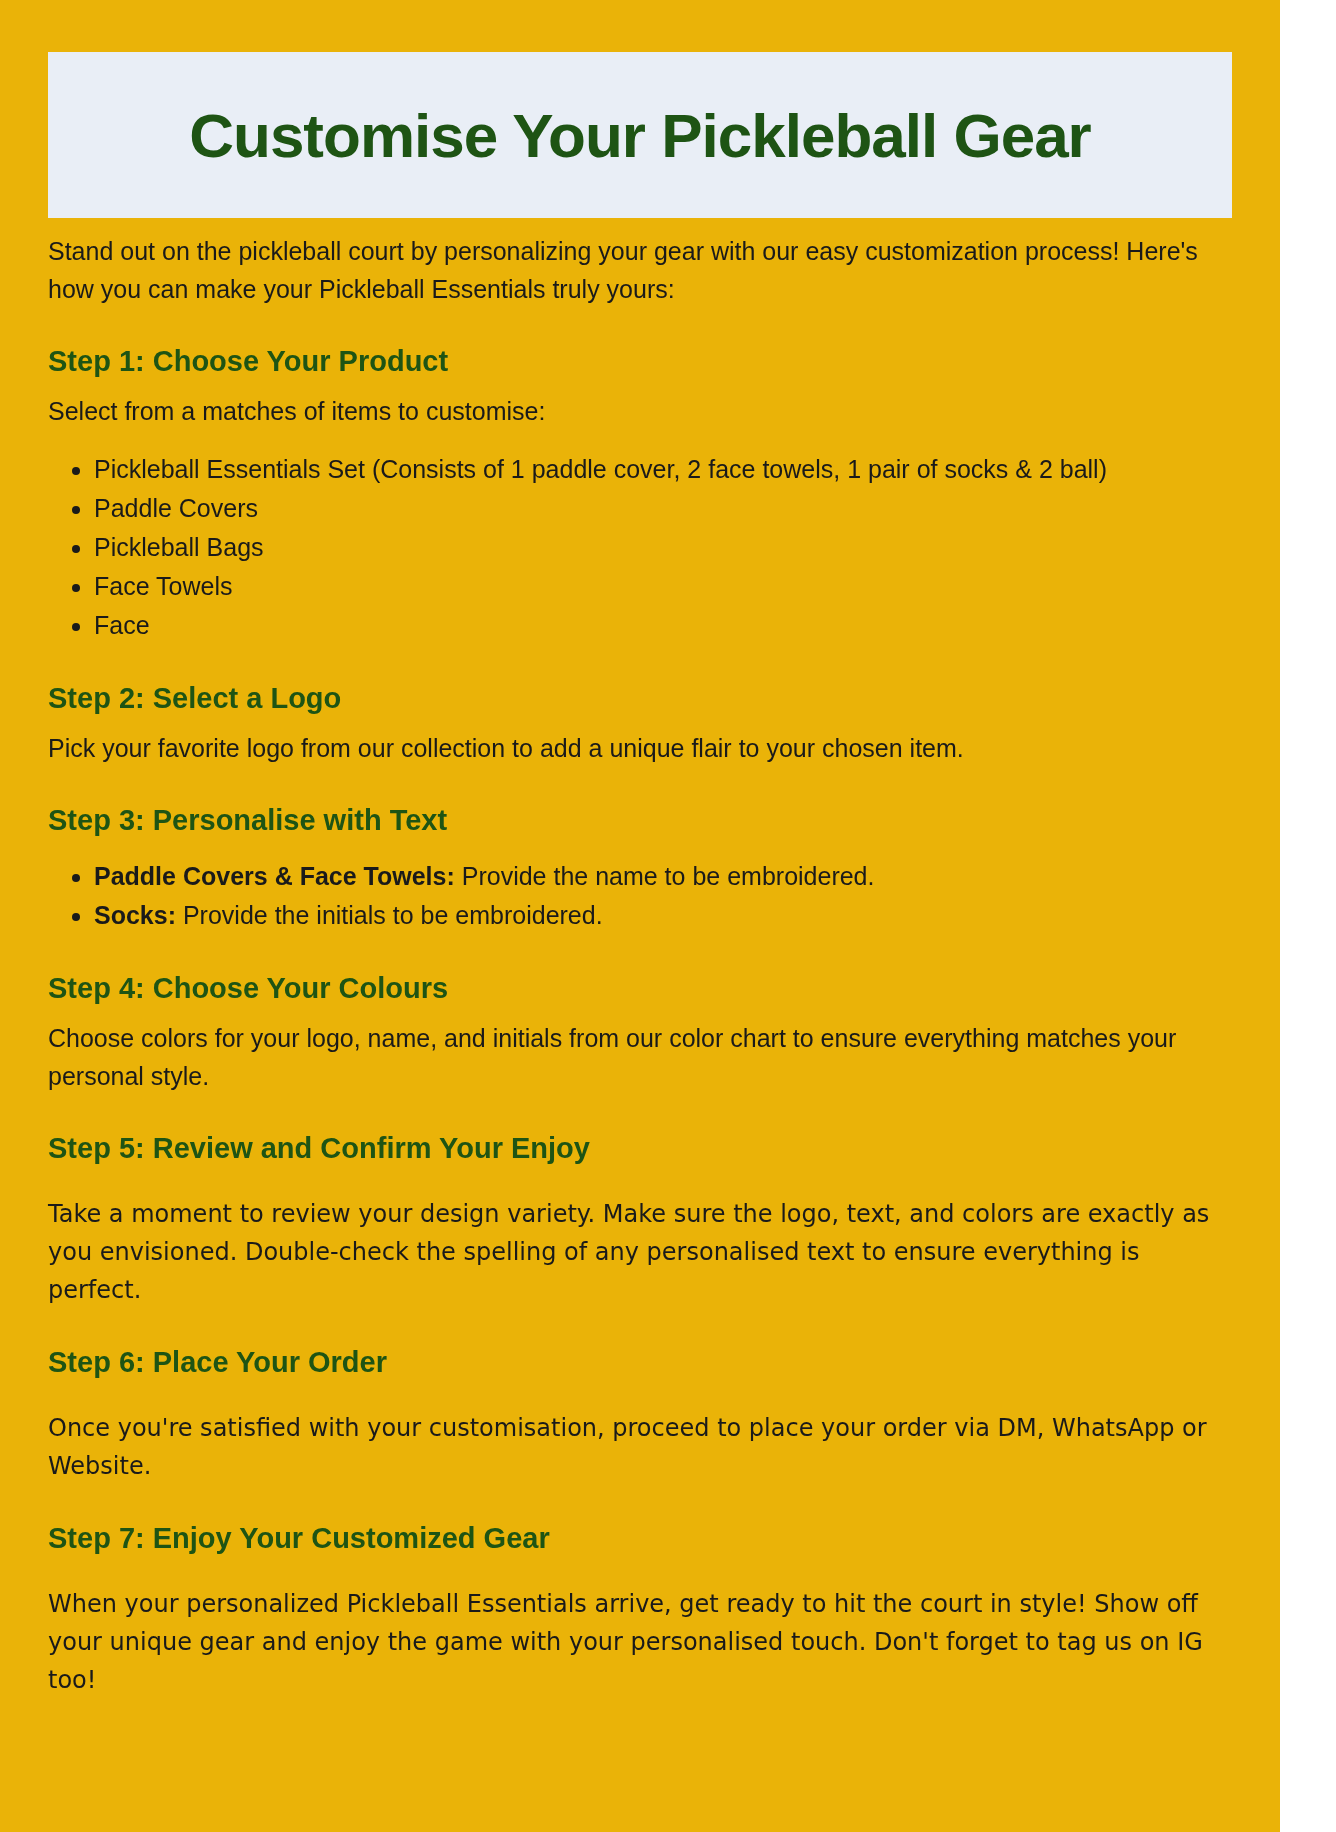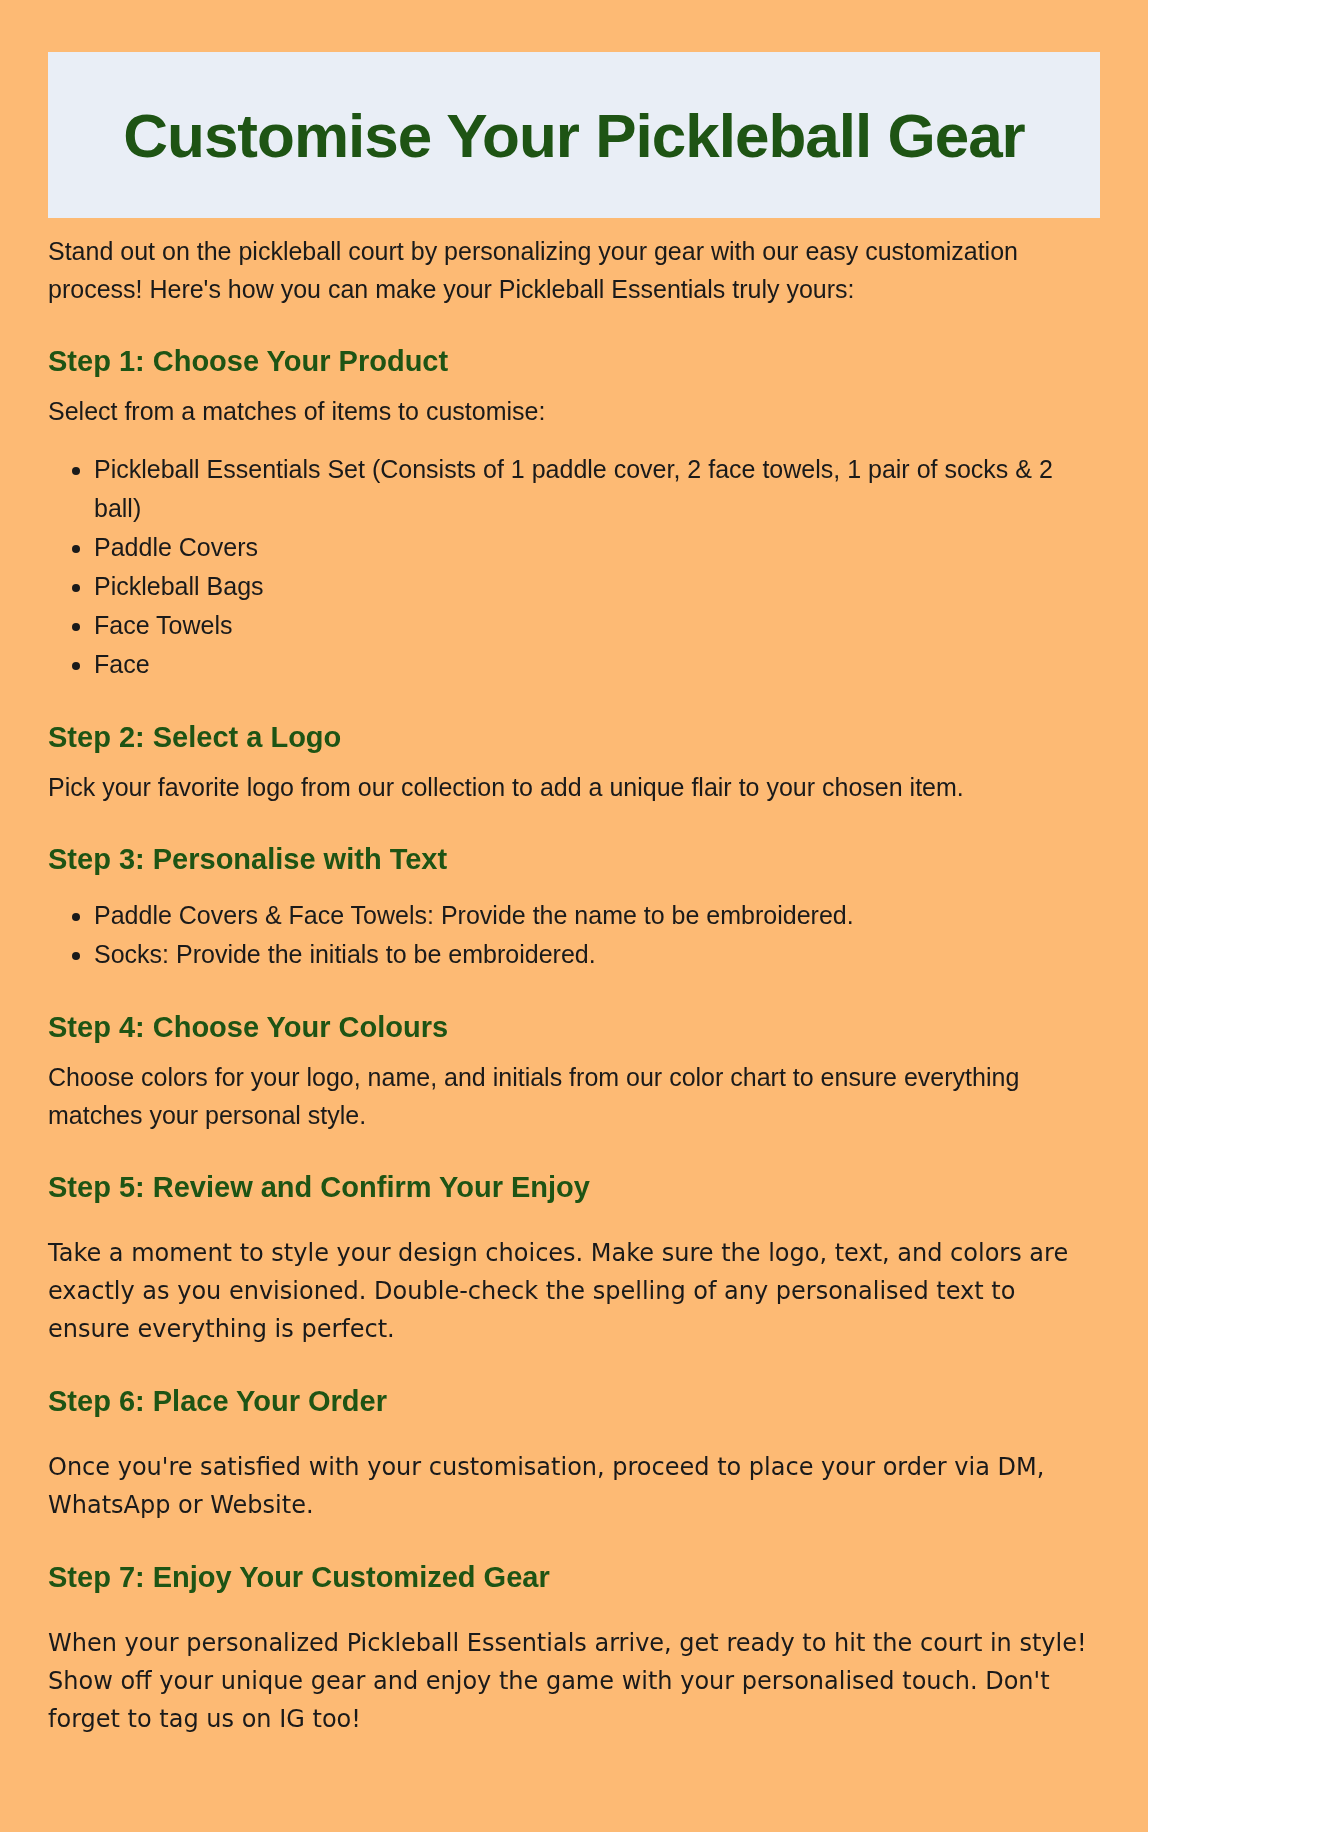--- a/index.html
+++ b/index.html
@@ -5,24 +5,24 @@
   * { box-sizing: border-box; margin: 0; padding: 0; }
   html, body { background: #ffffff; }
   body {
     width: 1336px;
     height: 1832px;
     font-family: "Liberation Sans", sans-serif;
     color: #1a1a1a;
     overflow: hidden;
   }
   .doc {
-    width: 1148px;
+    width: 1280px;
     min-height: 1832px;
     padding: 52px 48px 60px 48px;
-    background: #fdba74;
+    background: #eab308;
   }
   .banner {
     background: #E9EEF6;
     height: 166px;
     display: flex;
     align-items: center;
     justify-content: center;
   }
   .banner h1 {
     font-family: "Liberation Sans", sans-serif;
@@ -58,21 +58,21 @@
     margin-top: 20px;
     padding-left: 46px;
     list-style: disc;
   }
   li {
     font-size: 25px;
     line-height: 39px;
     color: #1a1a1a;
     font-family: "Liberation Sans", sans-serif;
   }
-  li .b { font-weight: 400; }
+  li .b { font-weight: 700; }
 </style>
 </head>
 <body>
 
 <div class="doc">
 
   <div class="banner">
     <h1>Customise Your Pickleball Gear</h1>
   </div>
 
@@ -103,21 +103,21 @@
     </ul>
   </section>
 
   <section>
     <h2>Step 4: Choose Your Colours</h2>
     <p class="body-a">Choose colors for your logo, name, and initials from our color chart to ensure everything matches your personal style.</p>
   </section>
 
   <section>
     <h2>Step 5: Review and Confirm Your Enjoy</h2>
-    <p class="body-b">Take a moment to style your design choices. Make sure the logo, text, and colors are exactly as you envisioned. Double-check the spelling of any personalised text to ensure everything is perfect.</p>
+    <p class="body-b">Take a moment to review your design variety. Make sure the logo, text, and colors are exactly as you envisioned. Double-check the spelling of any personalised text to ensure everything is perfect.</p>
   </section>
 
   <section>
     <h2>Step 6: Place Your Order</h2>
     <p class="body-b">Once you're satisfied with your customisation, proceed to place your order via DM, WhatsApp or Website.</p>
   </section>
 
   <section>
     <h2>Step 7: Enjoy Your Customized Gear</h2>
     <p class="body-b">When your personalized Pickleball Essentials arrive, get ready to hit the court in style! Show off your unique gear and enjoy the game with your personalised touch. Don't forget to tag us on IG too!</p>

